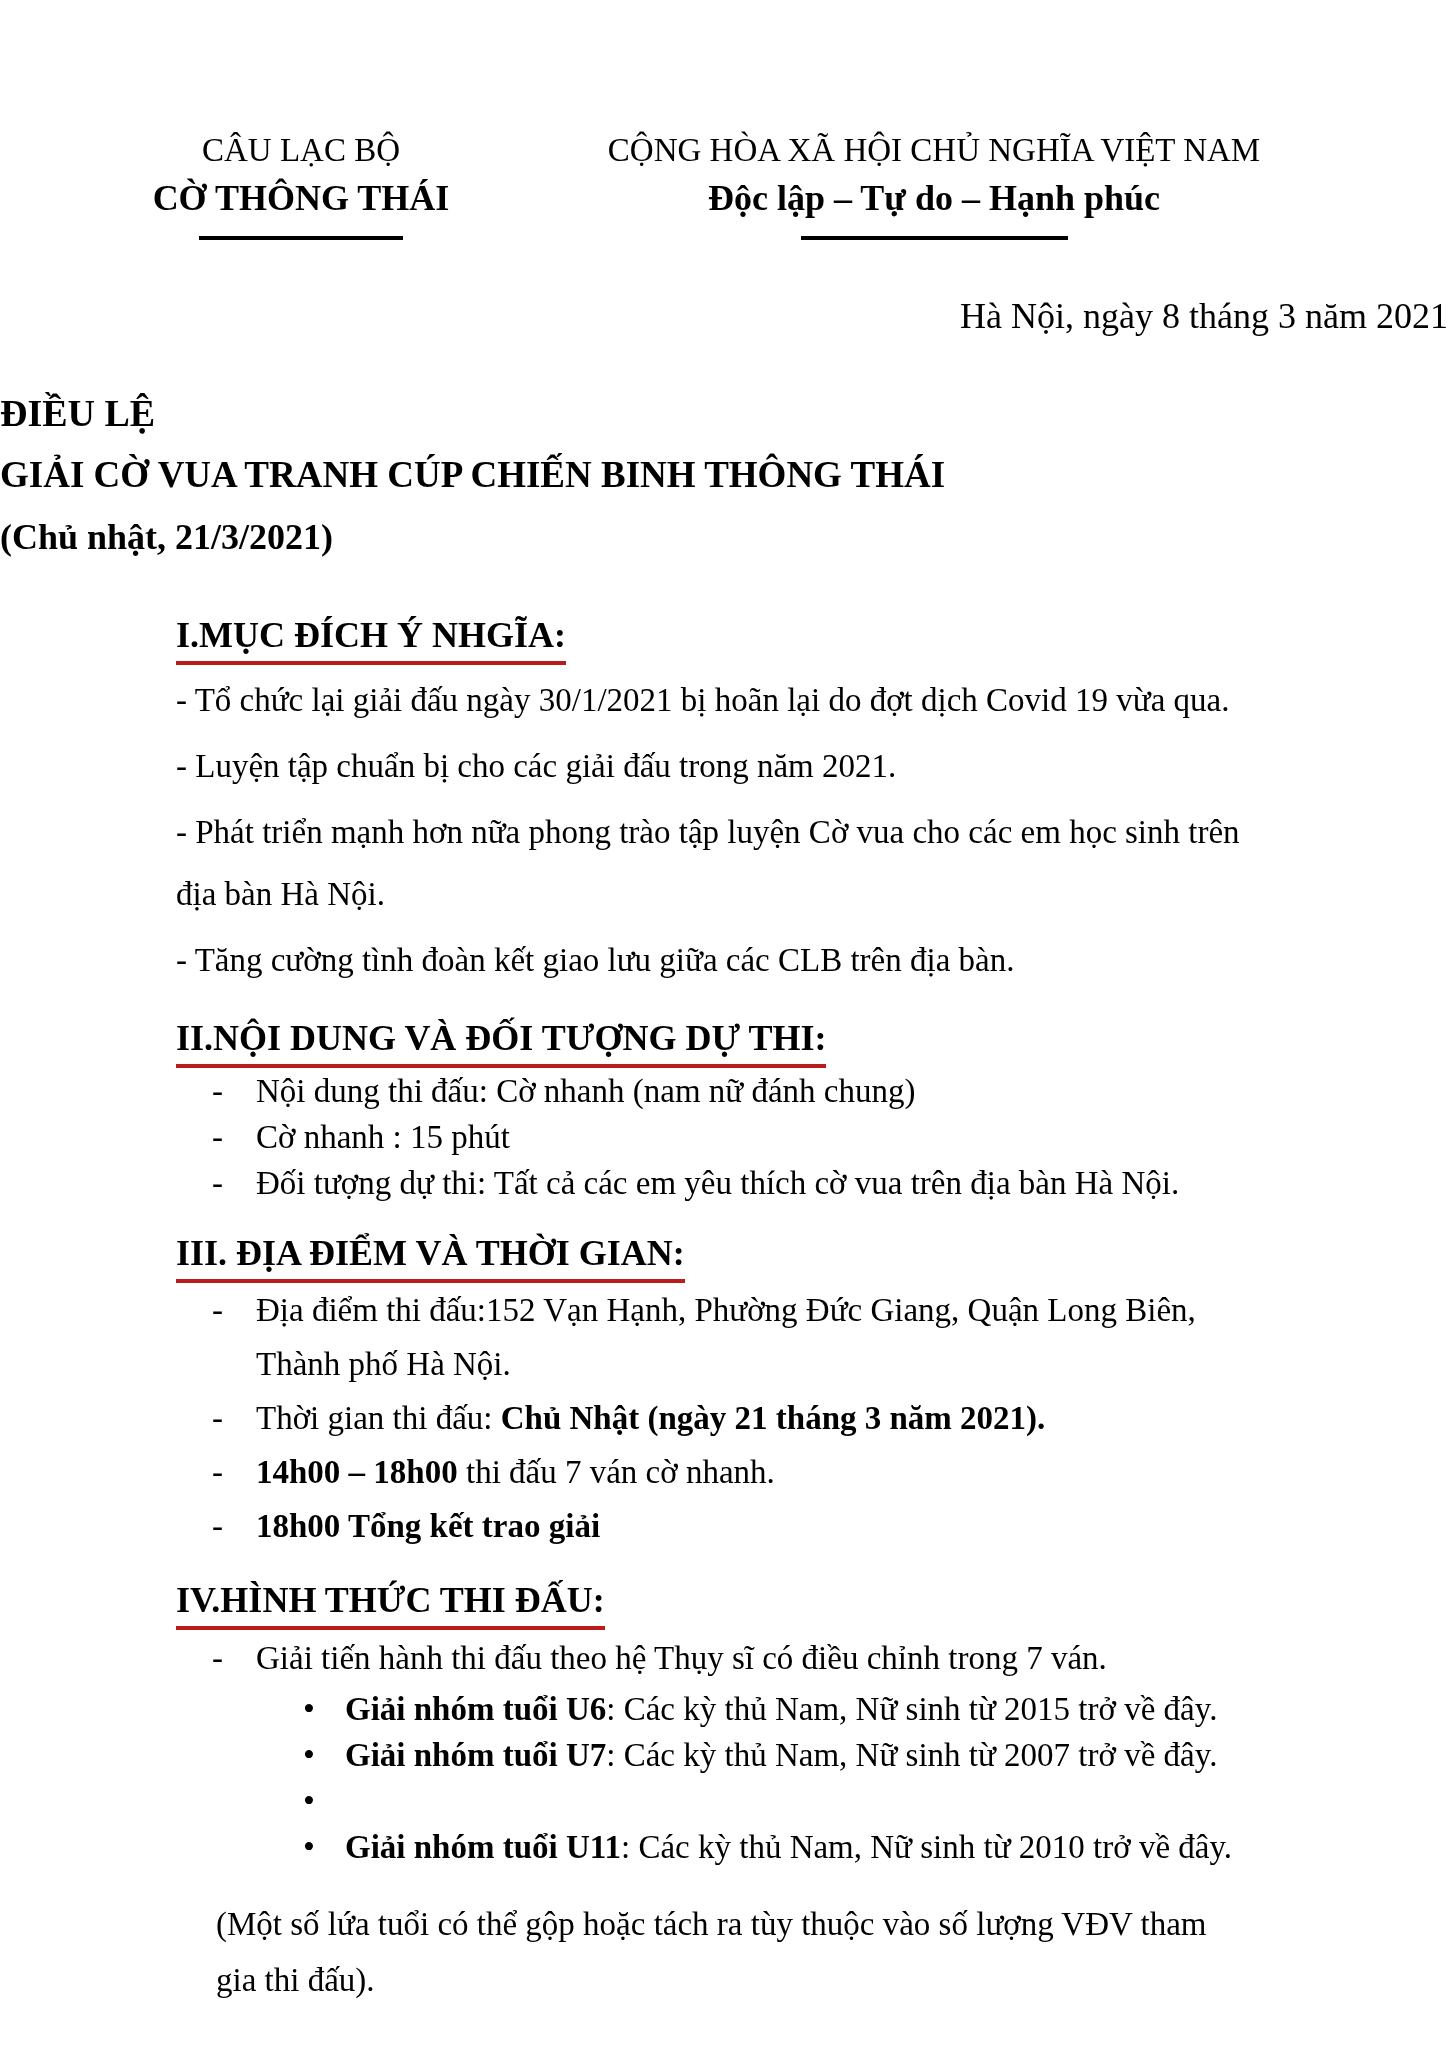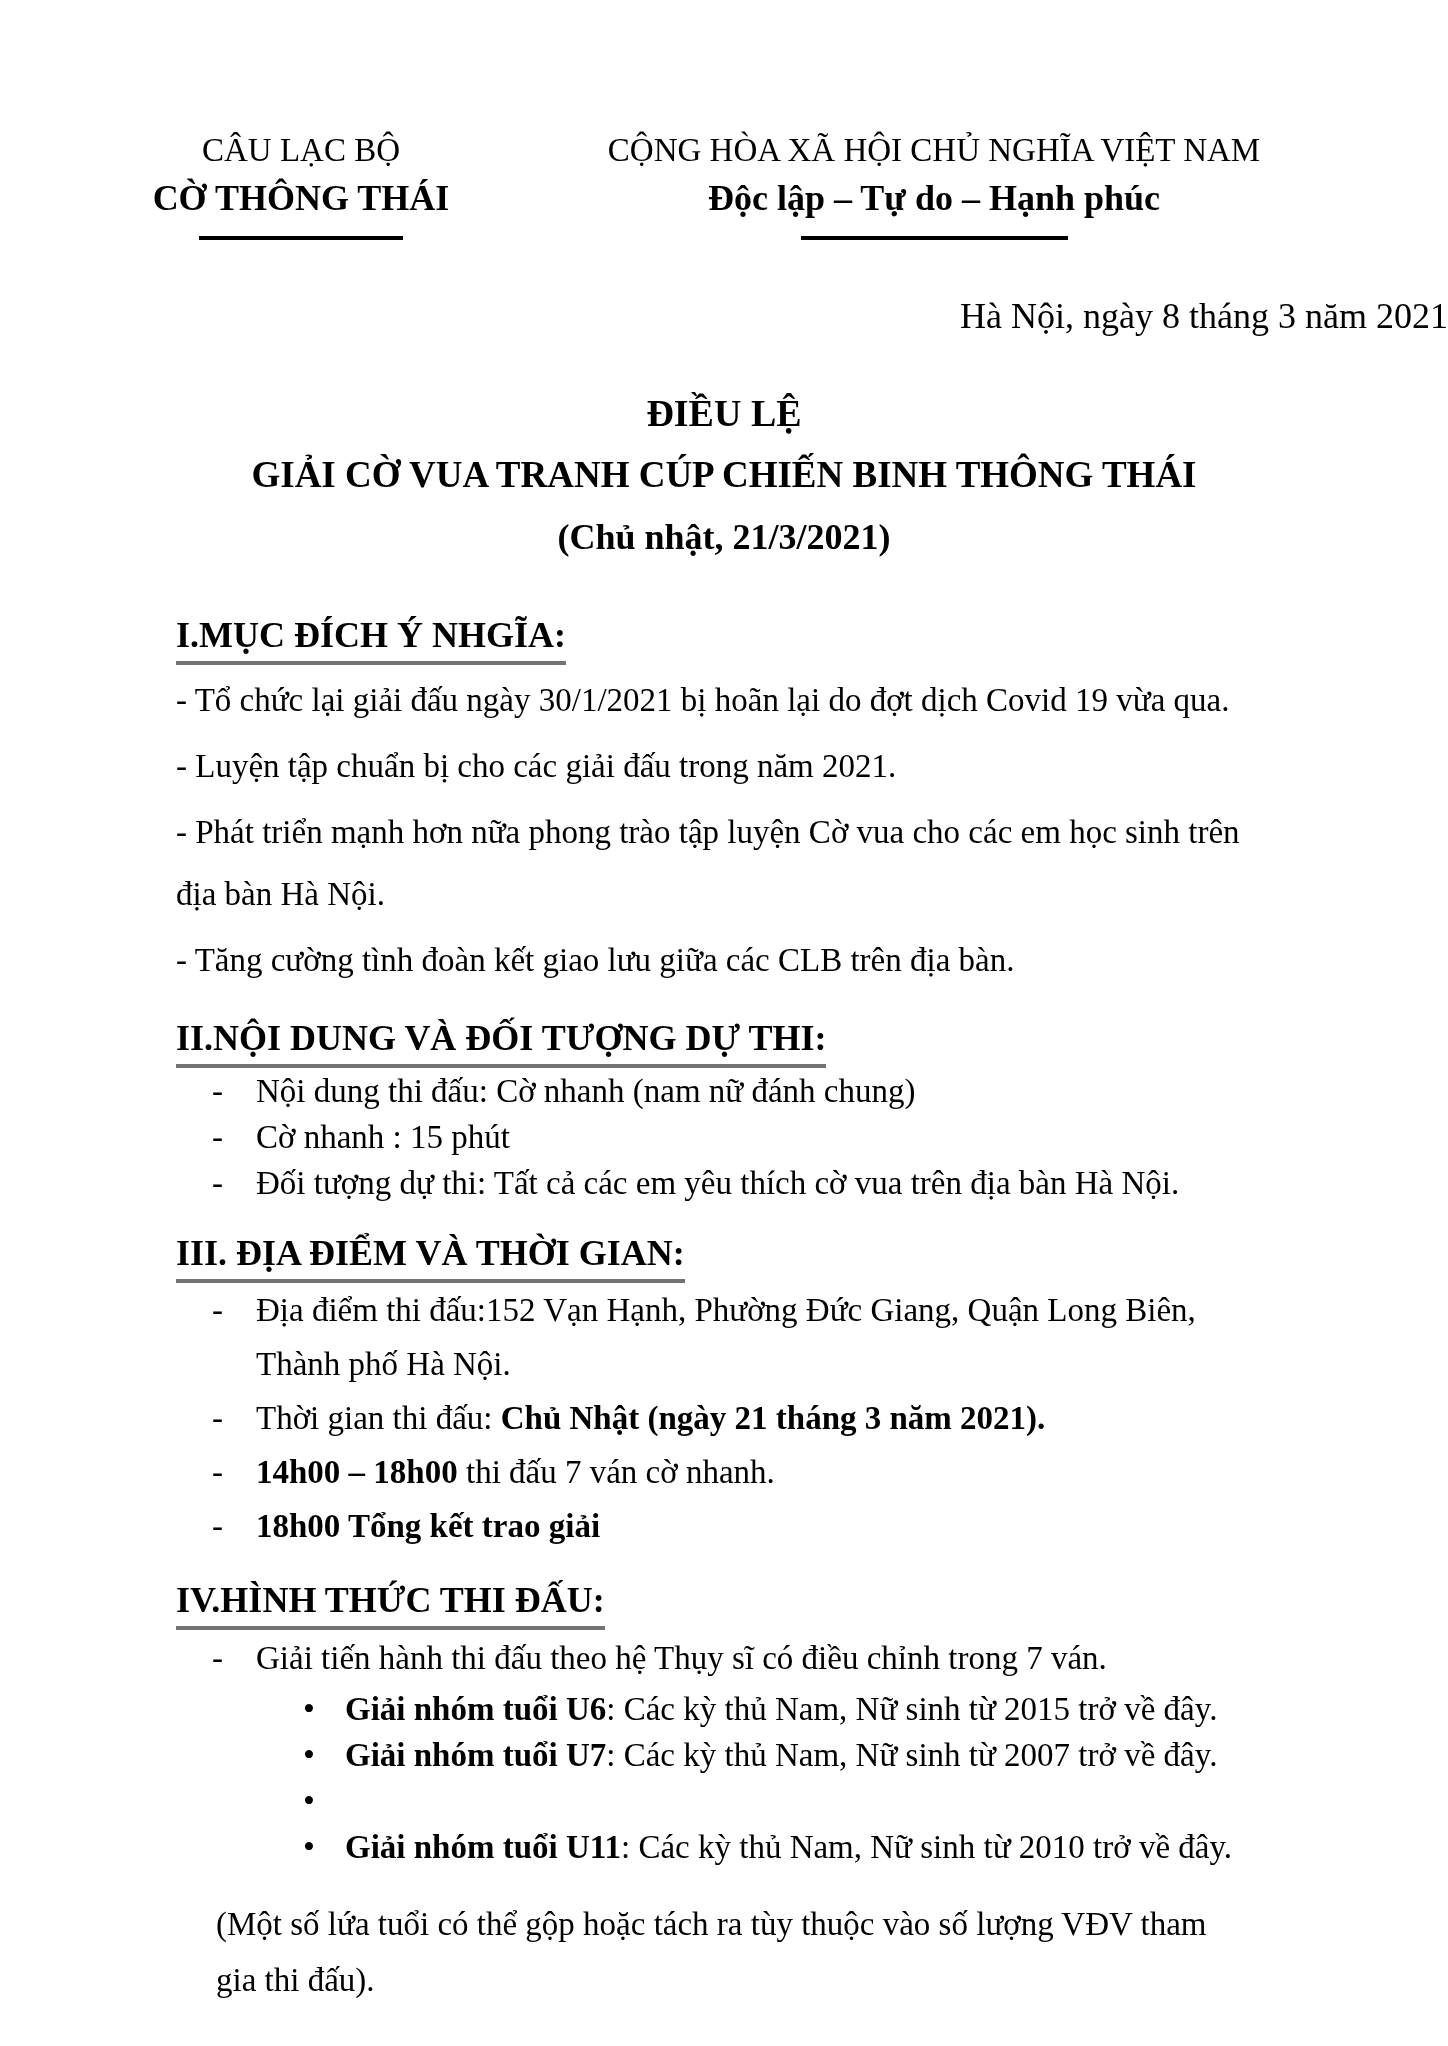--- a/index.html
+++ b/index.html
@@ -28,30 +28,30 @@
   
   .dateline {
     margin-top: 54px;
     text-align: right;
     font-size: 36px;
     line-height: 44px;
     white-space: nowrap;
   }
 
   
-  .title-block { text-align: center; margin-top: 44px; font-weight: bold; }
+  .title-block { text-align: left; margin-top: 44px; font-weight: bold; }
   .title-1 { font-size: 38px; line-height: 62px; }
   .title-2 { font-size: 37px; line-height: 62px; white-space: nowrap; }
   .title-3 { font-size: 36px; line-height: 62px; }
 
   
   #sections { margin-left: 176px; margin-right: 100px; }
   .sec-heading { font-weight: bold; font-size: 36px; line-height: 46px; margin-top: 24px; white-space: nowrap; }
   .sec-0 .sec-heading { margin-top: 44px; }
-  .sec-heading .hd { display: inline-block; border-bottom: 4px solid #737373; padding-bottom: 3px; }
+  .sec-heading .hd { display: inline-block; border-bottom: 4px solid #b91c1c; padding-bottom: 3px; }
 
   .line { font-size: 33px; line-height: 62px; white-space: nowrap; }
   .line.para { margin-top: 4px; }
 
   .dash-item { display: flex; margin-left: 36px; font-size: 33px; white-space: nowrap; }
   .sec-1 .dash-item { line-height: 46px; }
   .sec-2 .dash-item { line-height: 54px; }
   .sec-3 .dash-item { line-height: 56px; }
   .sec-1 .dash-item:first-of-type,
   .sec-2 .dash-item:first-of-type,

